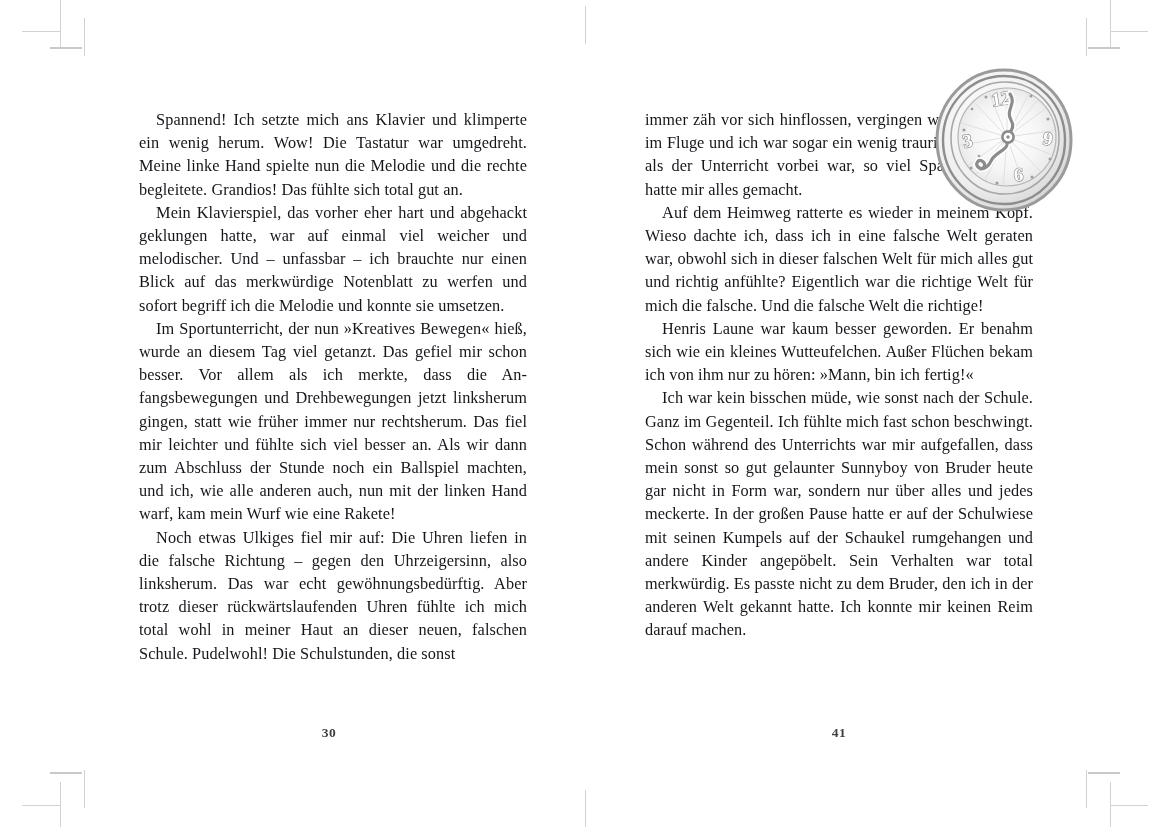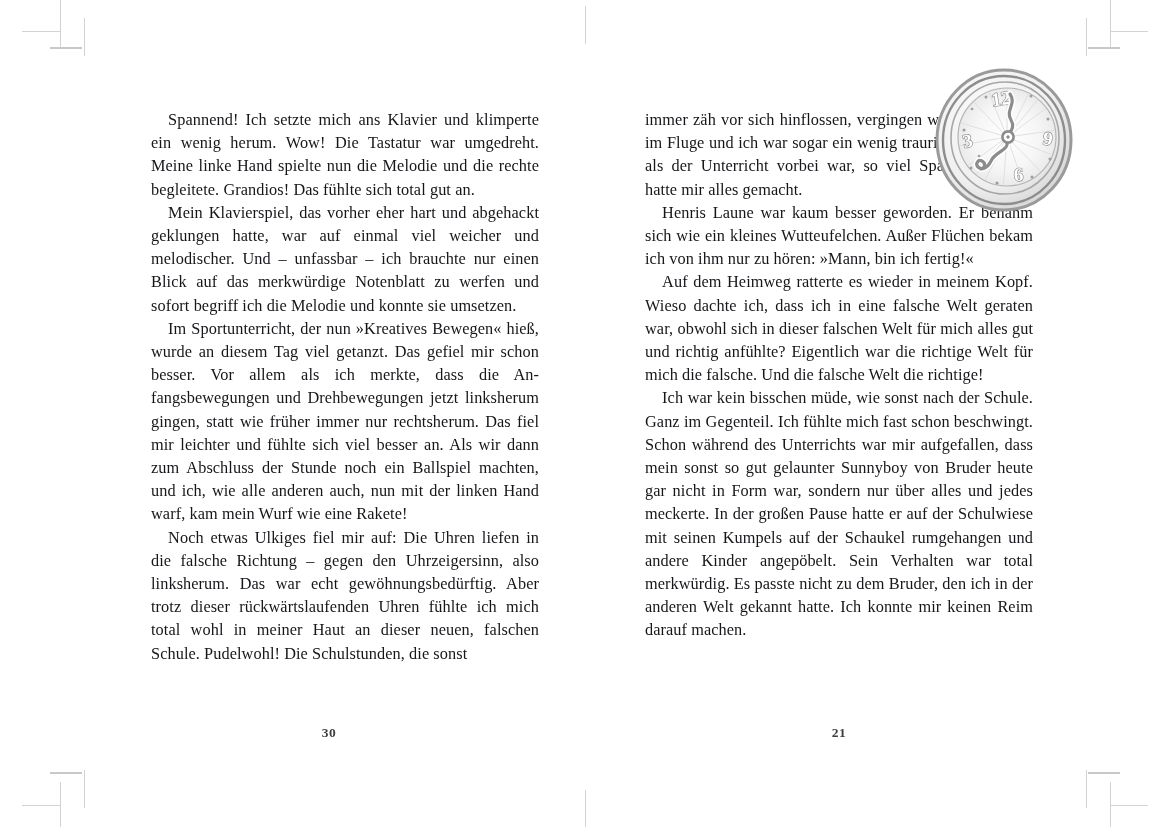--- a/index.html
+++ b/index.html
@@ -29,21 +29,21 @@
   .crop.h { height: 1px; }
   .crop.v { width: 1px; }
   .crop.thick { background: #c9c9c9; }
 
   
   .page {
     position: absolute;
     top: 108px;
     width: 388px;
   }
-  .page-left  { left: 151px; }
+  .page-left  { left: 139px; }
   .page-right { left: 645px; }
 
   .body-text {
     font-size: 16.3px;
     line-height: 23.2px;
     text-align: justify;
     text-justify: inter-word;
     hyphens: manual;
     -webkit-hyphens: manual;
     color: #15161a;
@@ -143,26 +143,26 @@
       <p>Im Sportunterricht, der nun »Kreatives Bewegen« hieß, wurde an diesem Tag viel getanzt. Das gefiel mir schon besser. Vor allem als ich merkte, dass die An­fangsbewegungen und Drehbewegungen jetzt links­herum gingen, statt wie früher immer nur rechtsher­um. Das fiel mir leichter und fühlte sich viel besser an. Als wir dann zum Abschluss der Stunde noch ein Ballspiel machten, und ich, wie alle anderen auch, nun mit der linken Hand warf, kam mein Wurf wie eine Rakete!</p>
       <p>Noch etwas Ulkiges fiel mir auf: Die Uhren liefen in die falsche Richtung – gegen den Uhrzeigersinn, also linksherum. Das war echt gewöhnungsbedürftig. Aber trotz dieser rückwärtslaufenden Uhren fühlte ich mich total wohl in meiner Haut an dieser neuen, fal­schen Schule. Pudelwohl! Die Schulstunden, die sonst</p>
     </div>
   </div>
   <div class="folio folio-left">30</div>
 
   <div class="page page-right">
     <div class="body-text">
       <div class="art-float"></div>
       <p class="no-indent">immer zäh vor sich hinflossen, ver­gingen wie im Fluge und ich war so­gar ein wenig traurig, als der Unter­richt vorbei war, so viel Spaß hatte mir alles gemacht.</p>
+      <p>Auf dem Heimweg ratterte es wieder in meinem Kopf. Wieso dachte ich, dass ich in eine falsche Welt geraten war, obwohl sich in dieser falschen Welt für mich alles gut und richtig anfühlte? Eigentlich war die richtige Welt für mich die falsche. Und die falsche Welt die richtige!</p>
       <p>Henris Laune war kaum besser geworden. Er be­nahm sich wie ein kleines Wutteufelchen. Außer Flü­chen bekam ich von ihm nur zu hören: »Mann, bin ich fertig!«</p>
-      <p>Auf dem Heimweg ratterte es wieder in meinem Kopf. Wieso dachte ich, dass ich in eine falsche Welt geraten war, obwohl sich in dieser falschen Welt für mich alles gut und richtig anfühlte? Eigentlich war die richtige Welt für mich die falsche. Und die falsche Welt die richtige!</p>
       <p>Ich war kein bisschen müde, wie sonst nach der Schule. Ganz im Gegenteil. Ich fühlte mich fast schon beschwingt. Schon während des Unterrichts war mir aufgefallen, dass mein sonst so gut gelaunter Sunny­boy von Bruder heute gar nicht in Form war, sondern nur über alles und jedes meckerte. In der großen Pau­se hatte er auf der Schulwiese mit seinen Kumpels auf der Schaukel rumgehangen und andere Kinder angepöbelt. Sein Verhalten war total merkwürdig. Es passte nicht zu dem Bruder, den ich in der anderen Welt gekannt hatte. Ich konnte mir keinen Reim dar­auf machen.</p>
     </div>
   </div>
-  <div class="folio folio-right">21</div>
+  <div class="folio folio-right">41</div>
 
   <div class="clock-art">
     <svg viewBox="0 0 148 152" width="148" height="152" aria-hidden="true">
       <defs>
         <radialGradient id="faceGrad" cx="50%" cy="50%" r="52%">
           <stop offset="0%" stop-color="#ffffff"></stop>
           <stop offset="62%" stop-color="#f6f6f6"></stop>
           <stop offset="100%" stop-color="#e9e9e9"></stop>
         </radialGradient>
         <radialGradient id="rimGrad" cx="38%" cy="32%" r="72%">

